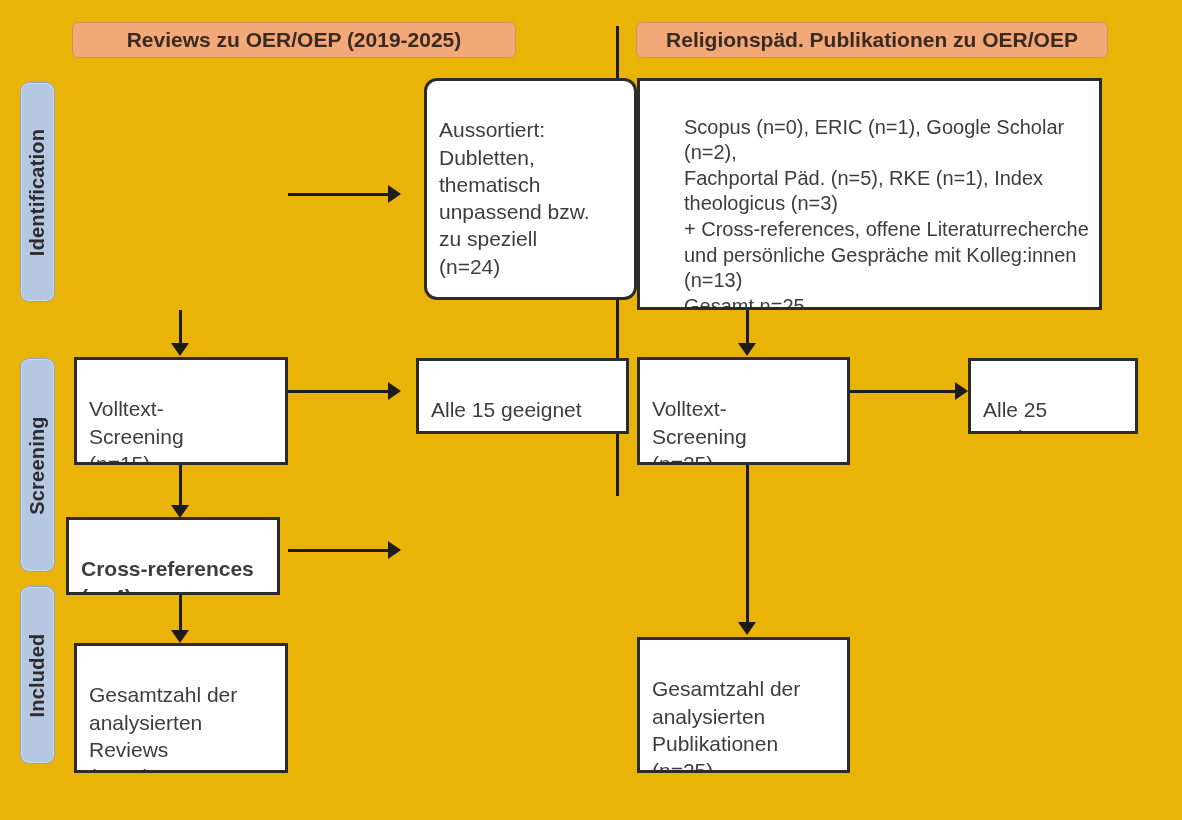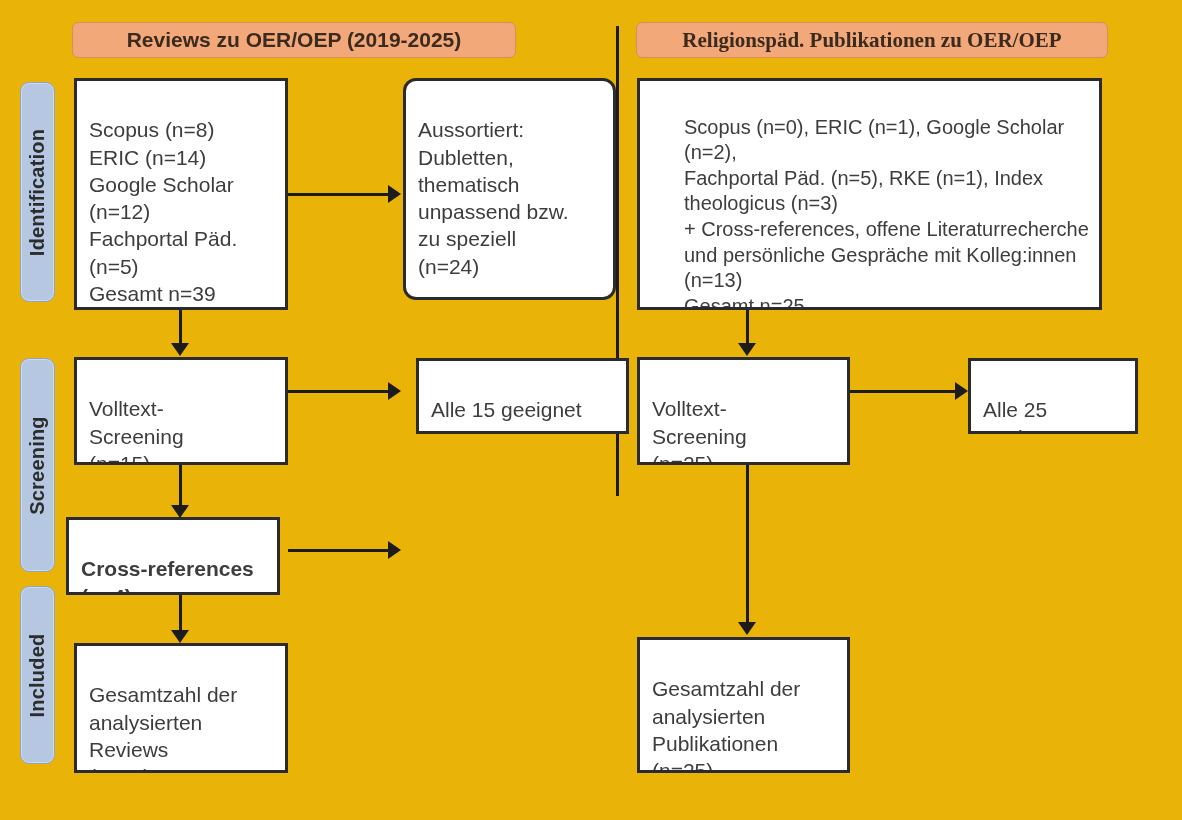--- a/index.html
+++ b/index.html
@@ -98,49 +98,40 @@
 </style>
 </head>
 <body>
 
 <div id="diagram">
 
   <div class="col-header" style="left:72px; top:22px; width:442px; height:34px;">
     <span>Reviews zu OER/OEP (2019-2025)</span>
   </div>
 
-  <div class="col-header" style="left:636px; top:22px; width:470px; height:34px;font-family:Liberation Serif, serif;">
+  <div class="col-header" style="left:636px; top:22px; width:470px; height:34px;">
     <span>Religionspäd. Publikationen zu OER/OEP</span>
   </div>
 
   <div class="col-divider" style="left:616px; top:26px; height:470px;"></div>
 
   <div class="stage-tab" style="left:20px; top:82px; width:33px; height:218px;">
     <span>Identification</span>
   </div>
 
   <div class="stage-tab" style="left:20px; top:358px; width:33px; height:212px;">
     <span>Screening</span>
   </div>
 
   <div class="stage-tab" style="left:20px; top:586px; width:33px; height:176px;">
     <span>Included</span>
   </div>
 
-  <div class="node" style="left:74px; top:78px; width:214px; height:232px;">
-    <span>Scopus (n=8)
-ERIC (n=14)
-Google Scholar
-(n=12)
-Fachportal Päd.
-(n=5)
-Gesamt n=39</span>
-  </div>
-
-  <div class="node" style="left:403px; top:78px; width:213px; height:222px;border-radius:13px;">
+
+  <div class="node" style="left:424px; top:78px; width:213px; height:222px;border-radius:13px;">
     <span>Aussortiert:
 Dubletten,
 thematisch
 unpassend bzw.
 zu speziell
 (n=24)</span>
   </div>
 
   <div class="h-line" style="left:288px; top:193px; width:100px;"></div>
   <div class="arrow-right" style="left:388px; top:185px;"></div>

